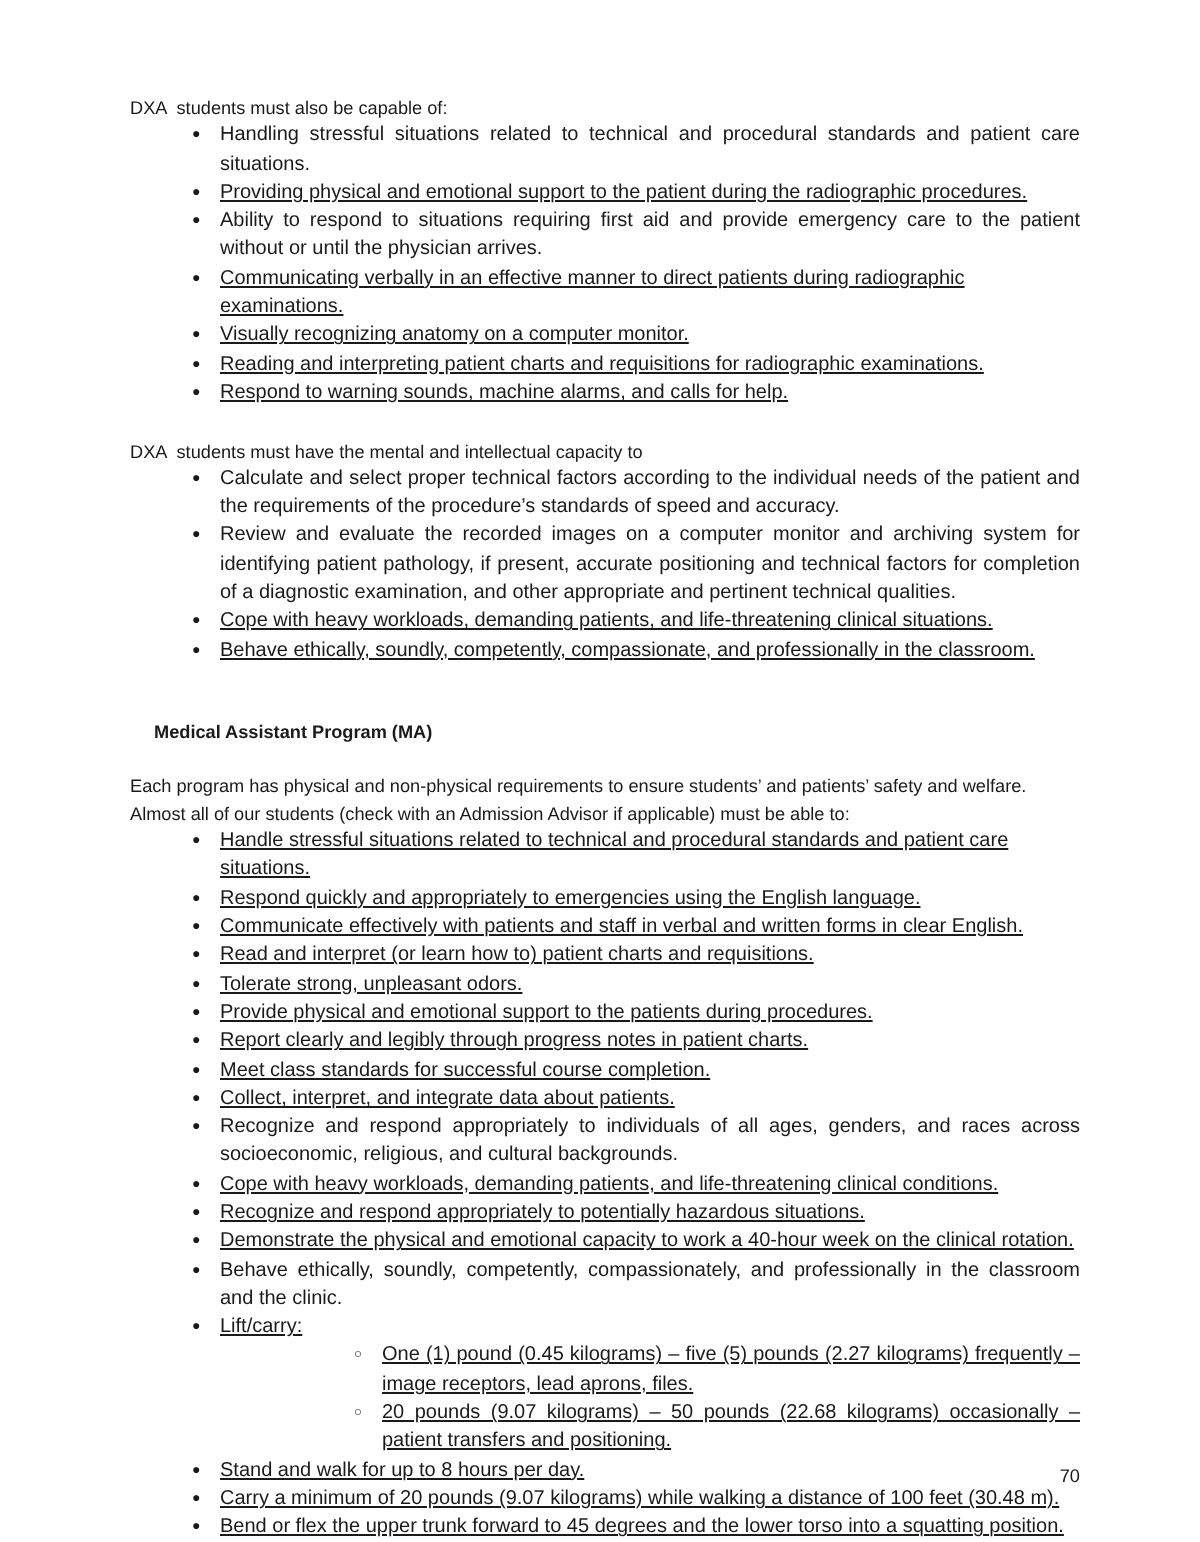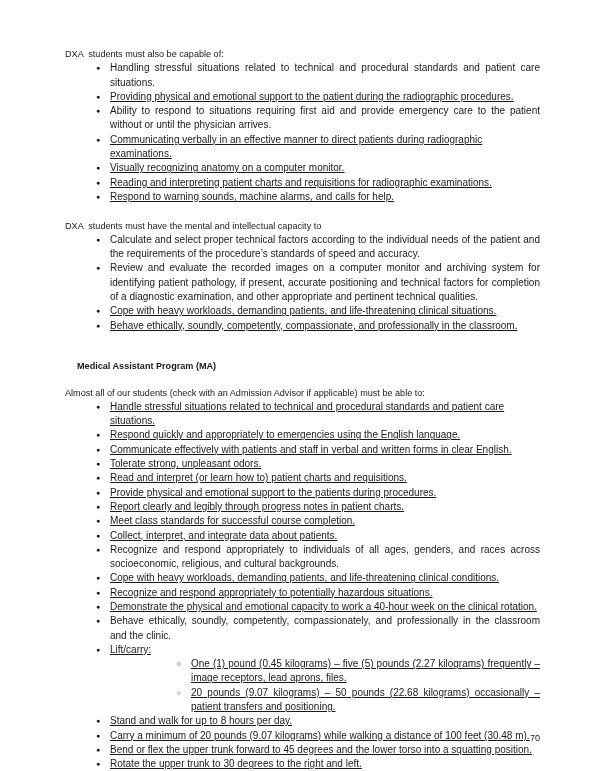--- a/index.html
+++ b/index.html
@@ -114,28 +114,29 @@
     <ul class="bullets">
       <li>Calculate and select proper technical factors according to the individual needs of the patient and the requirements of the procedure’s standards of speed and accuracy.</li>
       <li>Review and evaluate the recorded images on a computer monitor and archiving system for identifying patient pathology, if present, accurate positioning and technical factors for completion of a diagnostic examination, and other appropriate and pertinent technical qualities.</li>
       <li class="nojust">Cope with heavy workloads, demanding patients, and life-threatening clinical situations.</li>
       <li class="nojust">Behave ethically, soundly, competently, compassionate, and professionally in the classroom.</li>
     </ul>
 
     <div class="spacer"></div>
 
     <p class="heading">Medical Assistant Program (MA)</p>
+    <p class="para">Each program has physical and non-physical requirements to ensure students’ and patients’ safety and welfare.</p>
     <p class="para">Almost all of our students (check with an Admission Advisor if applicable) must be able to:</p>
 
     <ul class="bullets">
       <li class="nojust">Handle stressful situations related to technical and procedural standards and patient care situations.</li>
       <li class="nojust">Respond quickly and appropriately to emergencies using the English language.</li>
       <li class="nojust">Communicate effectively with patients and staff in verbal and written forms in clear English.</li>
+      <li class="nojust">Read and interpret (or learn how to) patient charts and requisitions.</li>
       <li class="nojust">Tolerate strong, unpleasant odors.</li>
-      <li class="nojust">Read and interpret (or learn how to) patient charts and requisitions.</li>
       <li class="nojust">Provide physical and emotional support to the patients during procedures.</li>
       <li class="nojust">Report clearly and legibly through progress notes in patient charts.</li>
       <li class="nojust">Meet class standards for successful course completion.</li>
       <li class="nojust">Collect, interpret, and integrate data about patients.</li>
       <li>Recognize and respond appropriately to individuals of all ages, genders, and races across socioeconomic, religious, and cultural backgrounds.</li>
       <li class="nojust">Cope with heavy workloads, demanding patients, and life-threatening clinical conditions.</li>
       <li class="nojust">Recognize and respond appropriately to potentially hazardous situations.</li>
       <li class="nojust">Demonstrate the physical and emotional capacity to work a 40-hour week on the clinical rotation.</li>
       <li>Behave ethically, soundly, competently, compassionately, and professionally in the classroom and the clinic.</li>
       <li class="nojust">

